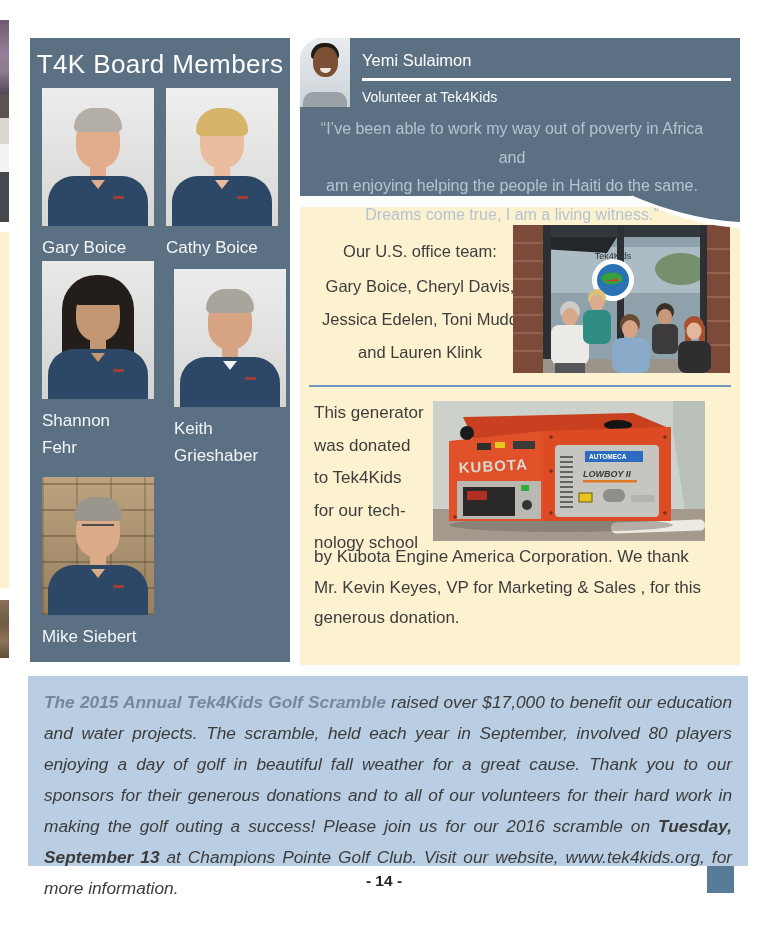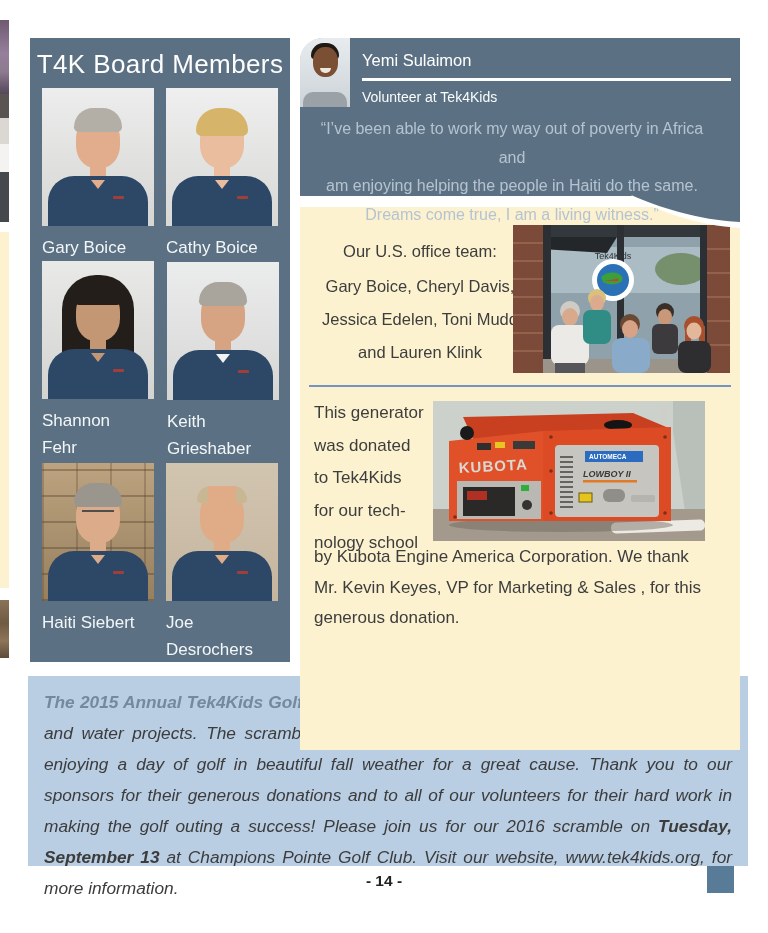--- a/index.html
+++ b/index.html
@@ -80,21 +80,21 @@
              border-radius:10px 10px 0 0; background:#9aa2a8; }
   .q-head { position:absolute; left:62px; top:13px; right:9px; }
   .q-name { font-size:16.5px; color:#ffffff; padding-bottom:8px; }
   .q-rule { height:2.5px; background:#fdfdfd; }
   .q-role { font-size:14px; color:#fafcfd; padding-top:8px; }
   .q-quote { position:absolute; top:77px; left:10px; right:26px; text-align:center;
              font-size:16px; line-height:28.5px; color:#b5c3d1; }
   .q-tail { position:absolute; right:0; top:157px; width:112px; height:33px; z-index:3; }
 
   
-  .cream { position:absolute; left:300px; top:207px; width:440px; height:543px; background:#fdf2d0; z-index:1; }
+  .cream { position:absolute; left:300px; top:207px; width:440px; height:458px; background:#fdf2d0; z-index:1; }
   .office-text { position:absolute; left:16px; top:28px; width:208px; text-align:center;
                  font-size:16.5px; line-height:33px; color:#3d3d3d; }
   .office-photo { position:absolute; left:213px; top:18px; }
   .divider { position:absolute; left:9px; right:9px; top:178px; height:2px; background:#7195be; }
   .gen-side { position:absolute; left:14px; top:190px; width:125px;
               font-size:17px; line-height:32.5px; color:#3d3d3d; }
   .gen-photo { position:absolute; left:133px; top:194px; }
   .gen-bottom { position:absolute; left:14px; top:335px; right:12px;
               font-size:17px; line-height:30.5px; color:#3d3d3d; }
 
@@ -163,21 +163,21 @@
         <div class="ph-hairtop"></div>
           <div class="ph-shirt"></div>
           <div class="ph-collar"></div>
       </div>
       <figcaption class="member-name">
         <div class="nl">Shannon</div>
         <div class="nl">Fehr</div>
       </figcaption>
     </figure>
 
-    <figure class="member" style="margin:1px">
+    <figure class="member" style="margin:8px">
       <div class="photo m4">
         <div class="ph-neck"></div>
           <div class="ph-head"></div>
         <div class="ph-hairtop"></div>
           <div class="ph-shirt"></div>
           <div class="ph-collar"></div>
       </div>
       <figcaption class="member-name">
         <div class="nl">Keith</div>
         <div class="nl">Grieshaber</div>
@@ -187,38 +187,25 @@
     <figure class="member" style="margin:0">
       <div class="photo m5">
         <div class="ph-neck"></div>
           <div class="ph-head"></div>
         <div class="ph-hairtop"></div>
           <div class="ph-shirt"></div>
           <div class="ph-collar"></div>
           <div class="ph-glasses"></div>
       </div>
       <figcaption class="member-name">
-        <div class="nl">Haiti Siebert</div>
-
-      </figcaption>
-    </figure>
-
-    <figure class="member" style="margin:0">
-      <div class="photo m6">
-        <div class="ph-neck"></div>
-          <div class="ph-head"></div>
-        <div class="ph-hairtop"></div>
-          <div class="ph-shirt"></div>
-          <div class="ph-collar"></div>
-      </div>
-      <figcaption class="member-name">
-        <div class="nl">Joe Desrochers</div>
-
-      </figcaption>
-    </figure>
+        <div class="nl">Mike Siebert</div>
+
+      </figcaption>
+    </figure>
+
 
   </div>
 </aside>
 
 <section class="quote-box">
   <div class="q-photo">
     <div class="qp-hair"></div>
     <div class="qp-head"></div>
     <div class="qp-smile"></div>
     <div class="qp-shirt"></div>

